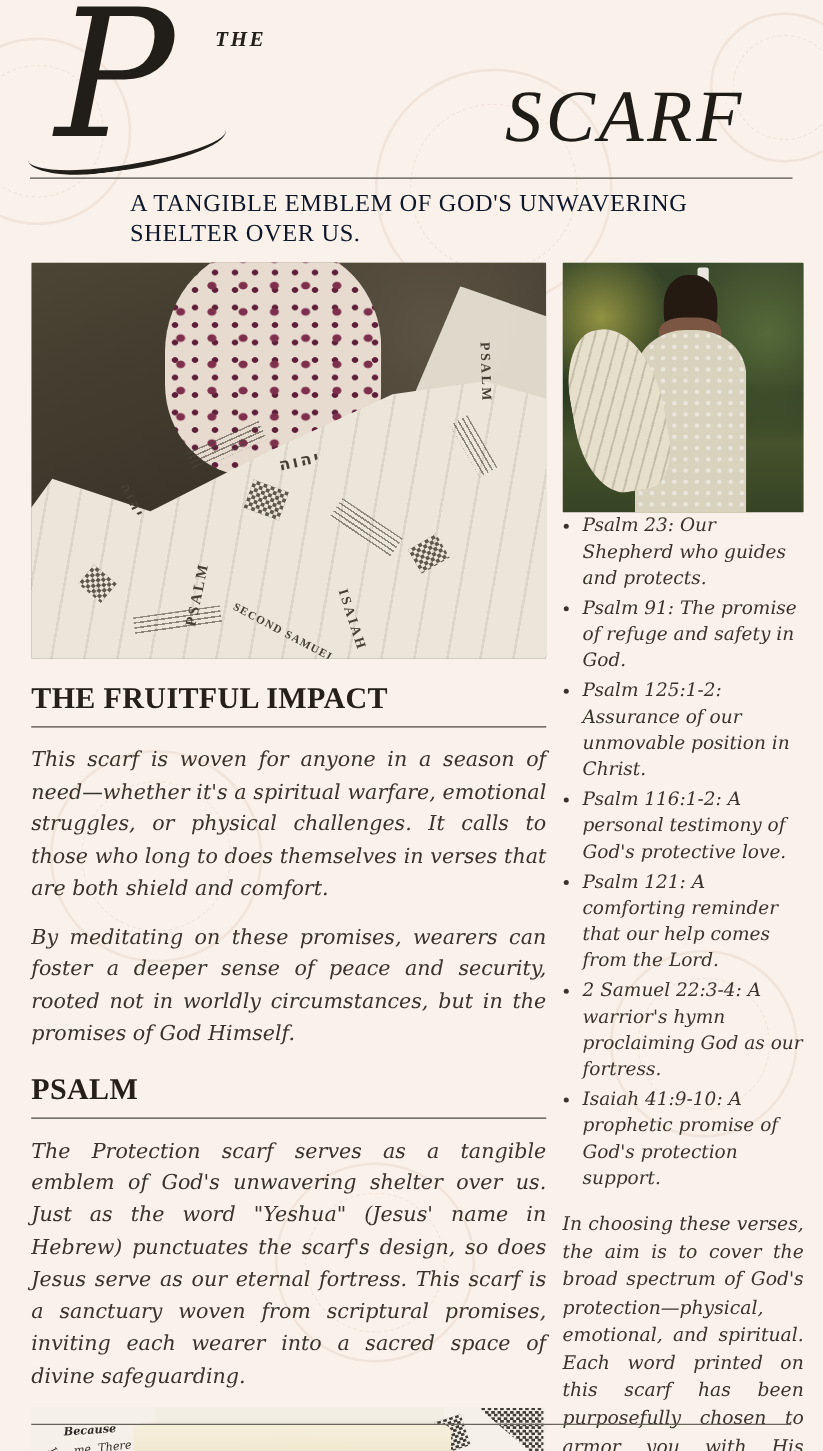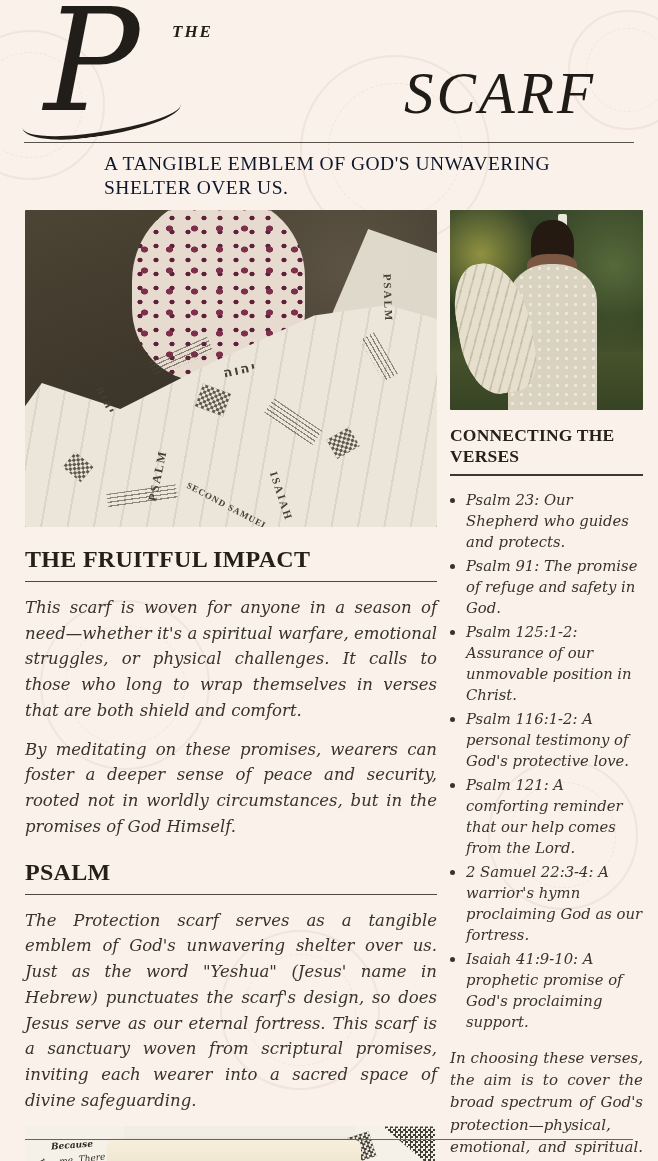--- a/index.html
+++ b/index.html
@@ -146,21 +146,21 @@
         <div class="ptext pt4"></div>
         <span class="pword pw1">PSALM</span>
         <span class="pword pw2">PSALM</span>
         <span class="pword pw3">ISAIAH</span>
         <span class="pword pw4">SECOND SAMUEL</span>
         <span class="pword pw5">יהוה</span>
         <span class="pword pw6">יהוה</span>
       </figure>
 
       <h2 class="sec">THE FRUITFUL IMPACT</h2>
-      <p class="body-text">This scarf is woven for anyone in a season of need—whether it's a spiritual warfare, emotional struggles, or physical challenges. It calls to those who long to wrap themselves in verses that are both shield and comfort.</p>
+      <p class="body-text">This scarf is woven for anyone in a season of need—whether it's a spiritual warfare, emotional struggles, or physical challenges. It calls to those who long to does themselves in verses that are both shield and comfort.</p>
       <p class="body-text">By meditating on these promises, wearers can foster a deeper sense of peace and security, rooted not in worldly circumstances, but in the promises of God Himself.</p>
 
       <h2 class="sec">PSALM</h2>
       <p class="body-text">The Protection scarf serves as a tangible emblem of God's unwavering shelter over us. Just as the word "Yeshua" (Jesus' name in Hebrew) punctuates the scarf's design, so does Jesus serve as our eternal fortress. This scarf is a sanctuary woven from scriptural promises, inviting each wearer into a sacred space of divine safeguarding.</p>
 
       <figure class="photo photo-pouch">
         <div class="fabric fab-left"></div>
         <div class="fabric fab-right"></div>
         <span class="fword fw1">Because</span>
         <span class="fword fw2">me, There</span>
@@ -181,37 +181,36 @@
     <aside class="col-right">
 
       <figure class="photo photo-garden">
         <div class="g-clip"></div>
         <div class="g-hair"></div>
         <div class="g-skin"></div>
         <div class="g-dress"></div>
         <div class="g-drape"></div>
       </figure>
 
-      <h3 class="verses-h">CONNECTING THE VERSES</h3>
 
       <ul class="verses">
 
           <li>Psalm 23: Our Shepherd who guides and protects.</li>
 
           <li>Psalm 91: The promise of refuge and safety in God.</li>
 
           <li>Psalm 125:1-2: Assurance of our unmovable position in Christ.</li>
 
           <li>Psalm 116:1-2: A personal testimony of God's protective love.</li>
 
           <li>Psalm 121: A comforting reminder that our help comes from the Lord.</li>
 
           <li>2 Samuel 22:3-4: A warrior's hymn proclaiming God as our fortress.</li>
 
-          <li>Isaiah 41:9-10: A prophetic promise of God's proclaiming support.</li>
+          <li>Isaiah 41:9-10: A prophetic promise of God's protection support.</li>
         </ul>
 
       <p class="closing">In choosing these verses, the aim is to cover the broad spectrum of God's protection—physical, emotional, and spiritual. Each word printed on this scarf has been purposefully chosen to armor you with His promises.</p>
 
     </aside>
 
   </main>
 
   <div class="footer-rule"></div>
 

